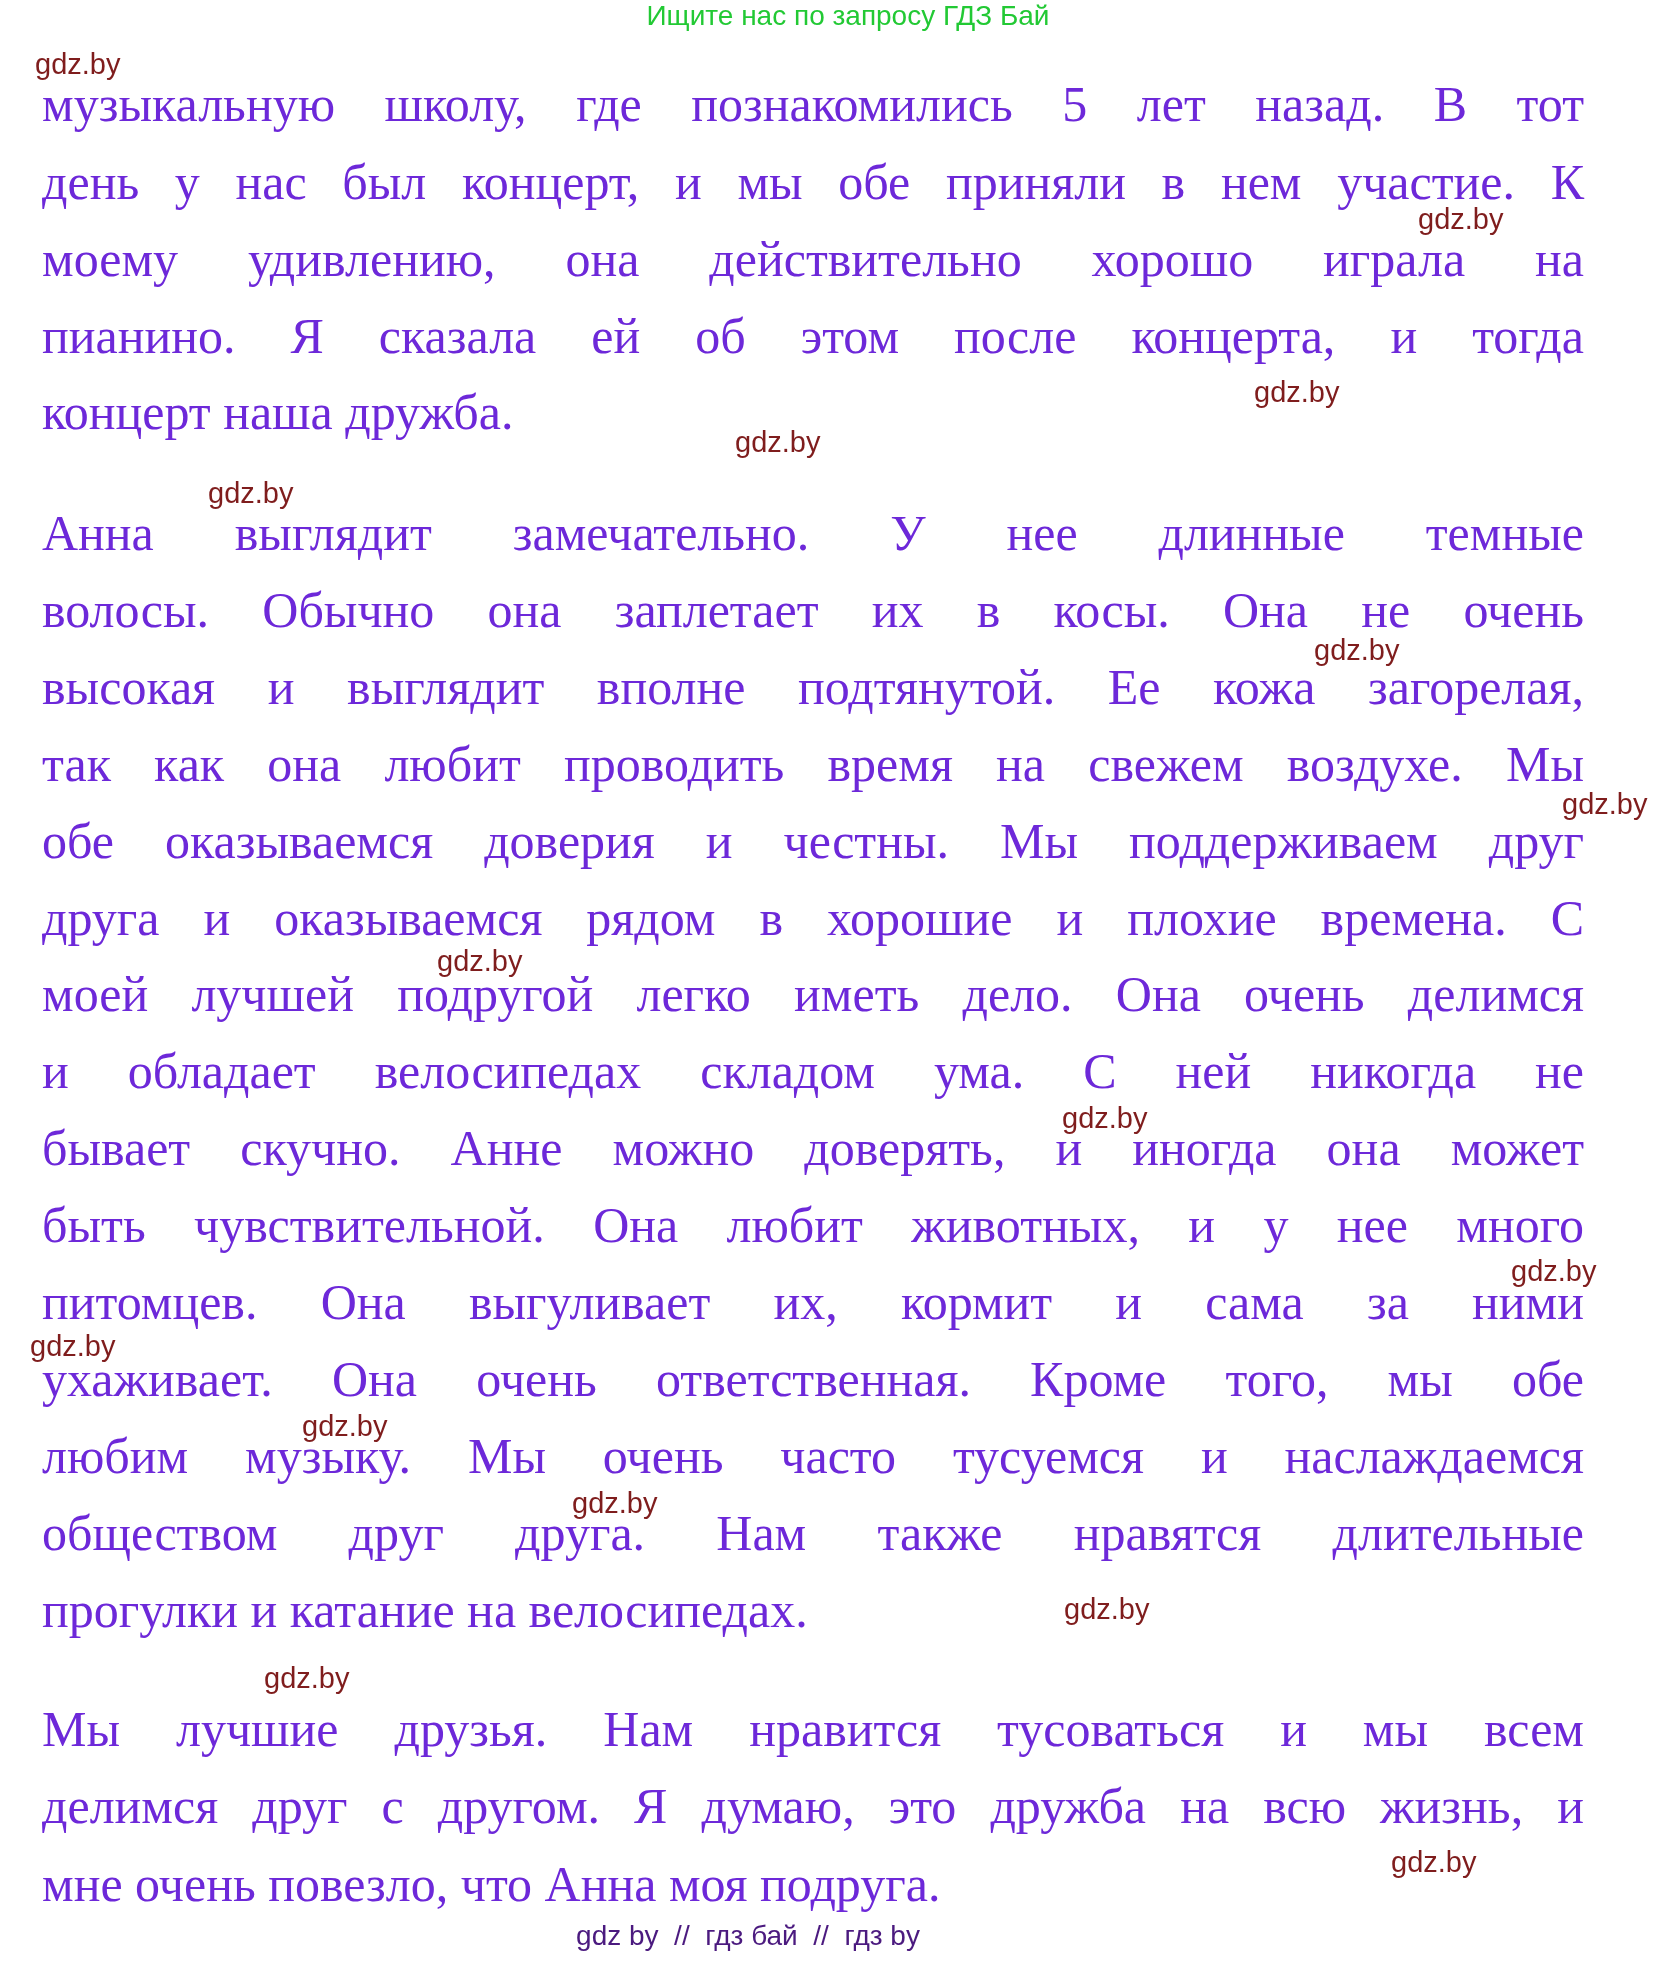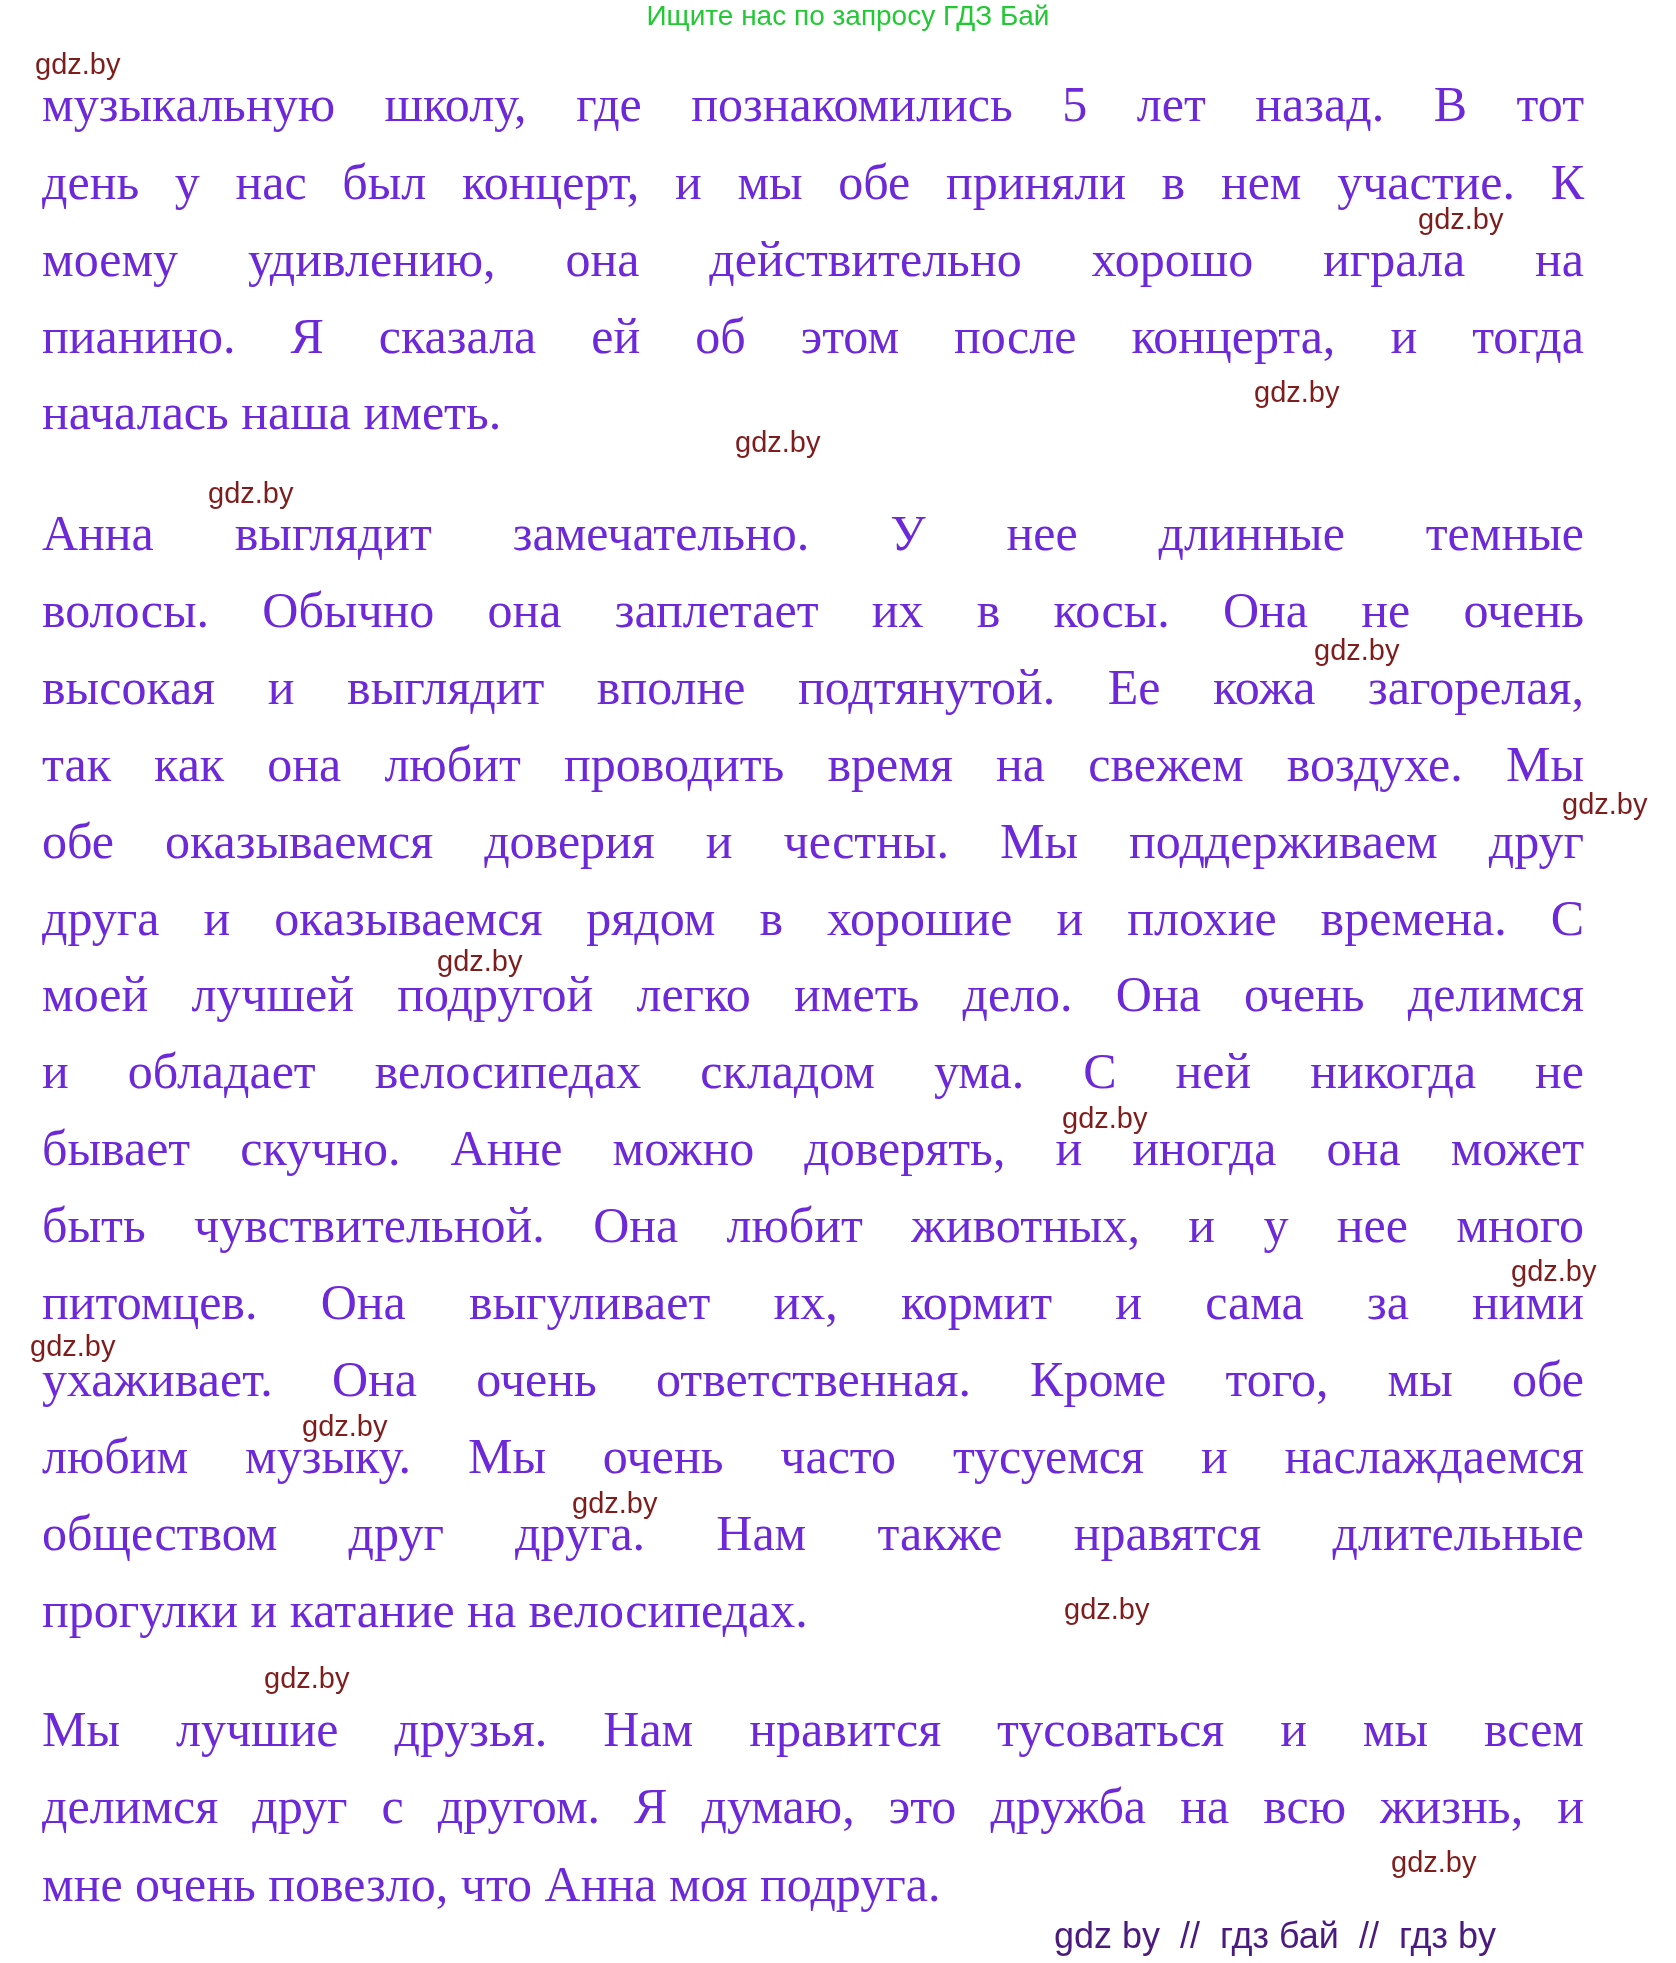--- a/index.html
+++ b/index.html
@@ -15,36 +15,36 @@
     color: #6d28d9; white-space: nowrap;
     text-align: justify; text-align-last: justify;
   }
   .line.last { text-align: left; text-align-last: left; }
   .wm {
     position: absolute; font-family: "Liberation Sans", sans-serif;
     font-size: 29px; line-height: 32px; color: #7f1d1d; white-space: nowrap;
   }
   .footer {
     position: absolute; left: 0; top: 1918px; width: 1496px; height: 40px;
-    text-align: right; color: #4b1a7f;
-    font-family: "Liberation Sans", sans-serif; font-size: 36px; line-height: 36px;
+    text-align: center; color: #4b1a7f;
+    font-family: "Liberation Sans", sans-serif; font-size: 28px; line-height: 36px;
     white-space: pre;
   }
 </style>
 </head>
 <body>
 
 <div class="banner">Ищите нас по запросу ГДЗ Бай</div>
 
 <div>
   <div class="line" style="top:76px">музыкальную школу, где познакомились 5 лет назад. В тот</div>
   <div class="line" style="top:154px">день у нас был концерт, и мы обе приняли в нем участие. К</div>
   <div class="line" style="top:231px">моему удивлению, она действительно хорошо играла на</div>
   <div class="line" style="top:308px">пианино. Я сказала ей об этом после концерта, и тогда</div>
-  <div class="line last" style="top:384px">началась наша иметь.</div>
+  <div class="line last" style="top:384px">концерт наша дружба.</div>
 </div>
 
 <div>
   <div class="line" style="top:505px">Анна выглядит замечательно. У нее длинные темные</div>
   <div class="line" style="top:582px">волосы. Обычно она заплетает их в косы. Она не очень</div>
   <div class="line" style="top:659px">высокая и выглядит вполне подтянутой. Ее кожа загорелая,</div>
   <div class="line" style="top:736px">так как она любит проводить время на свежем воздухе. Мы</div>
   <div class="line" style="top:813px">обе оказываемся доверия и честны. Мы поддерживаем друг</div>
   <div class="line" style="top:890px">друга и оказываемся рядом в хорошие и плохие времена. С</div>
   <div class="line" style="top:966px">моей лучшей подругой легко иметь дело. Она очень делимся</div>

